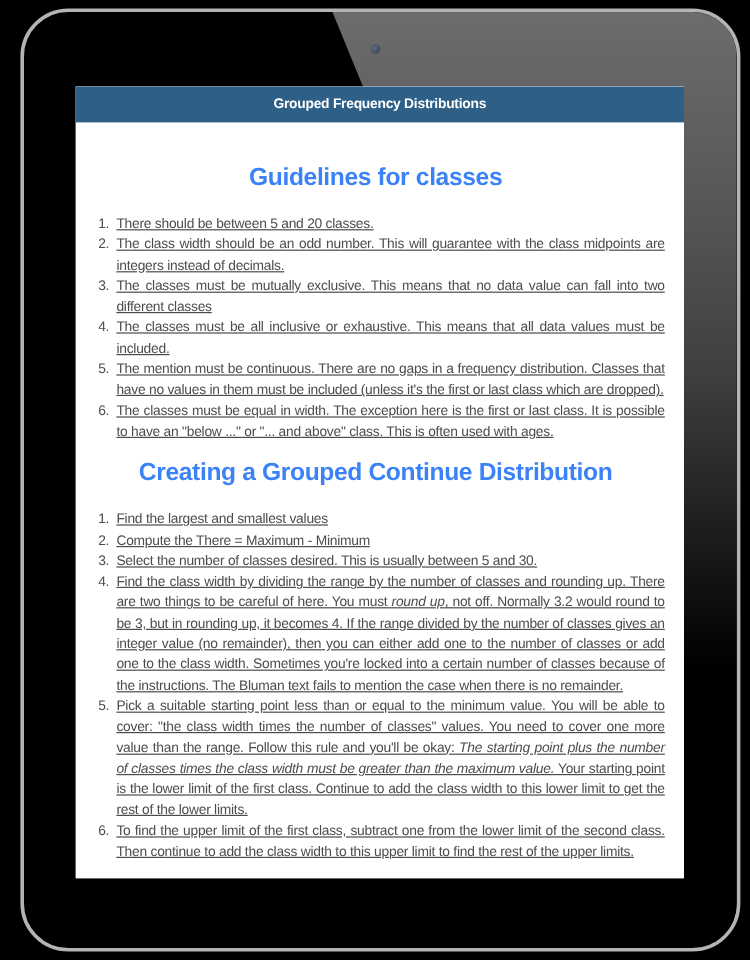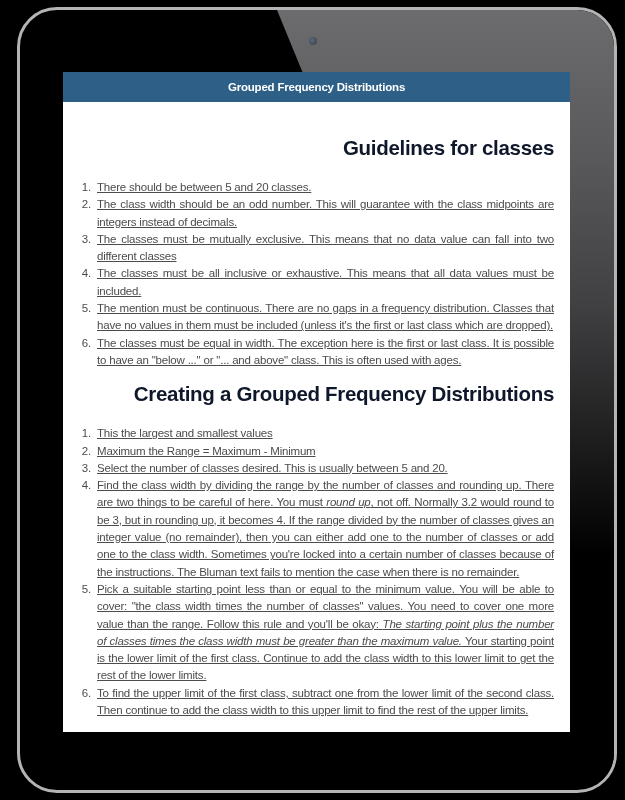--- a/index.html
+++ b/index.html
@@ -75,27 +75,27 @@
   }
   .content {
     padding: 34px 16px 0 9px;
     color: #4c4c4c;
     font-size: 11.5px;
     line-height: 17.3px;
     letter-spacing: -0.2px;
     text-align: justify;
   }
   .section-heading {
-    color: #0f172a;
+    color: #3b82f6;
     font-size: 20.5px;
     line-height: 24px;
     font-weight: 700;
     letter-spacing: -0.3px;
     margin: 0 0 19px 0;
-    text-align: right;
+    text-align: center;
   }
   ol.doc-list {
     margin: 0 0 13px 0;
     padding: 0 0 0 22px;
   }
   ol.doc-list li {
     margin: 0;
     padding-left: 3px;
     text-decoration: underline;
   }
@@ -123,25 +123,25 @@
               <li><span>There should be between 5 and 20 classes.</span></li>
               <li><span>The class width should be an odd number. This will guarantee with the class midpoints are integers instead of decimals.</span></li>
               <li><span>The classes must be mutually exclusive. This means that no data value can fall into two different classes</span></li>
               <li><span>The classes must be all inclusive or exhaustive. This means that all data values must be included.</span></li>
               <li><span>The mention must be continuous. There are no gaps in a frequency distribution. Classes that have no values in them must be included (unless it's the first or last class which are dropped).</span></li>
               <li><span>The classes must be equal in width. The exception here is the first or last class. It is possible to have an "below ..." or "... and above" class. This is often used with ages.</span></li>
             </ol>
         </section>
 
         <section>
-          <h2 class="section-heading">Creating a Grouped Frequency Distributions</h2>
+          <h2 class="section-heading">Creating a Grouped Continue Distribution</h2>
           <ol class="doc-list">
-              <li><span>This the largest and smallest values</span></li>
-              <li><span>Maximum the Range = Maximum - Minimum</span></li>
-              <li><span>Select the number of classes desired. This is usually between 5 and 20.</span></li>
+              <li><span>Find the largest and smallest values</span></li>
+              <li><span>Compute the There = Maximum - Minimum</span></li>
+              <li><span>Select the number of classes desired. This is usually between 5 and 30.</span></li>
               <li><span>Find the class width by dividing the range by the number of classes and rounding up. There are two things to be careful of here. You must </span><i>round up</i><span>, not off. Normally 3.2 would round to be 3, but in rounding up, it becomes 4. If the range divided by the number of classes gives an integer value (no remainder), then you can either add one to the number of classes or add one to the class width. Sometimes you're locked into a certain number of classes because of the instructions. The Bluman text fails to mention the case when there is no remainder.</span></li>
               <li><span>Pick a suitable starting point less than or equal to the minimum value. You will be able to cover: "the class width times the number of classes" values. You need to cover one more value than the range. Follow this rule and you'll be okay: </span><i>The starting point plus the number of classes times the class width must be greater than the maximum value.</i><span> Your starting point is the lower limit of the first class. Continue to add the class width to this lower limit to get the rest of the lower limits.</span></li>
               <li><span>To find the upper limit of the first class, subtract one from the lower limit of the second class. Then continue to add the class width to this upper limit to find the rest of the upper limits.</span></li>
             </ol>
         </section>
       </div>
     </div>
   </div>
 </div>
 

